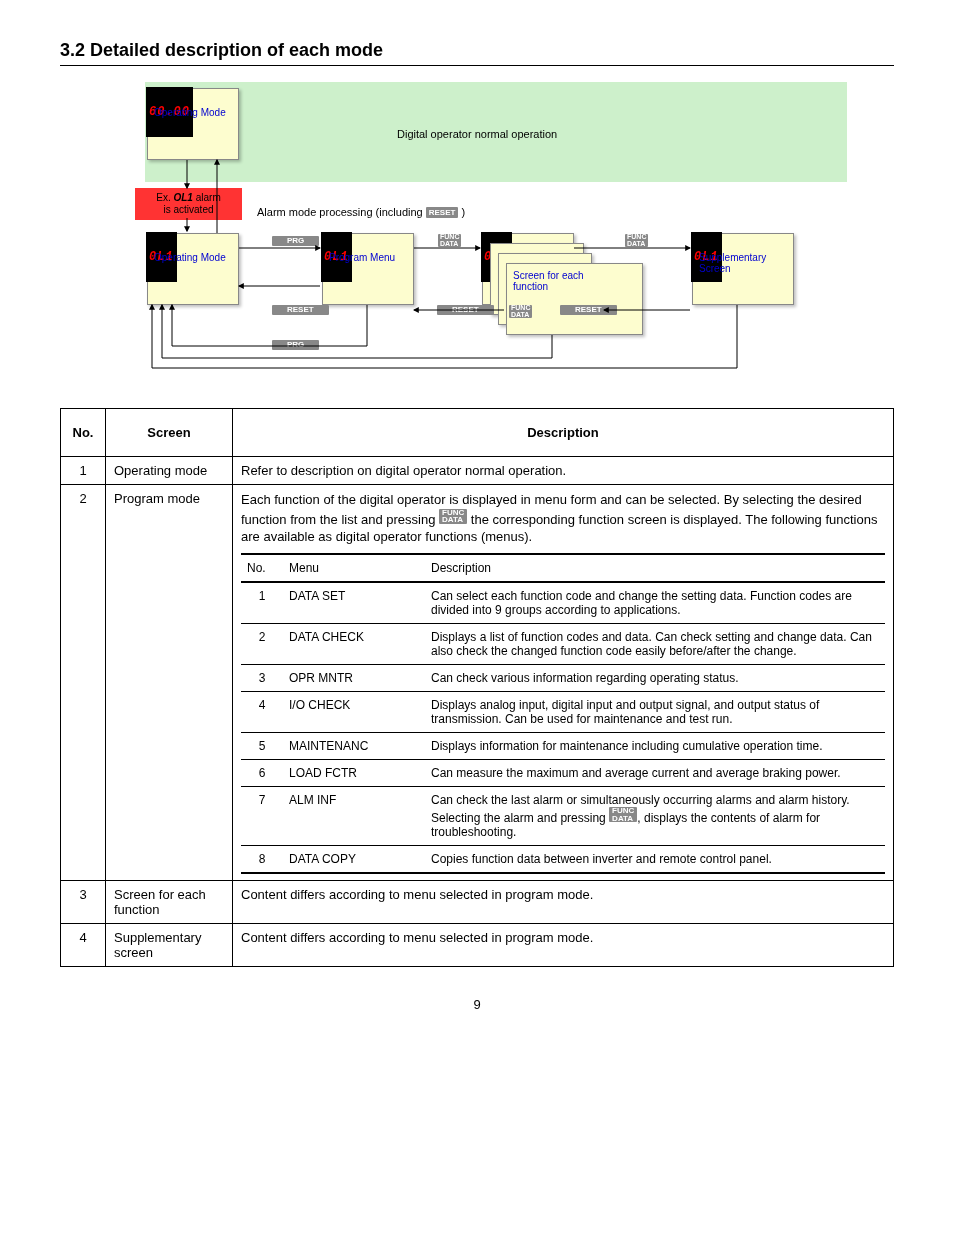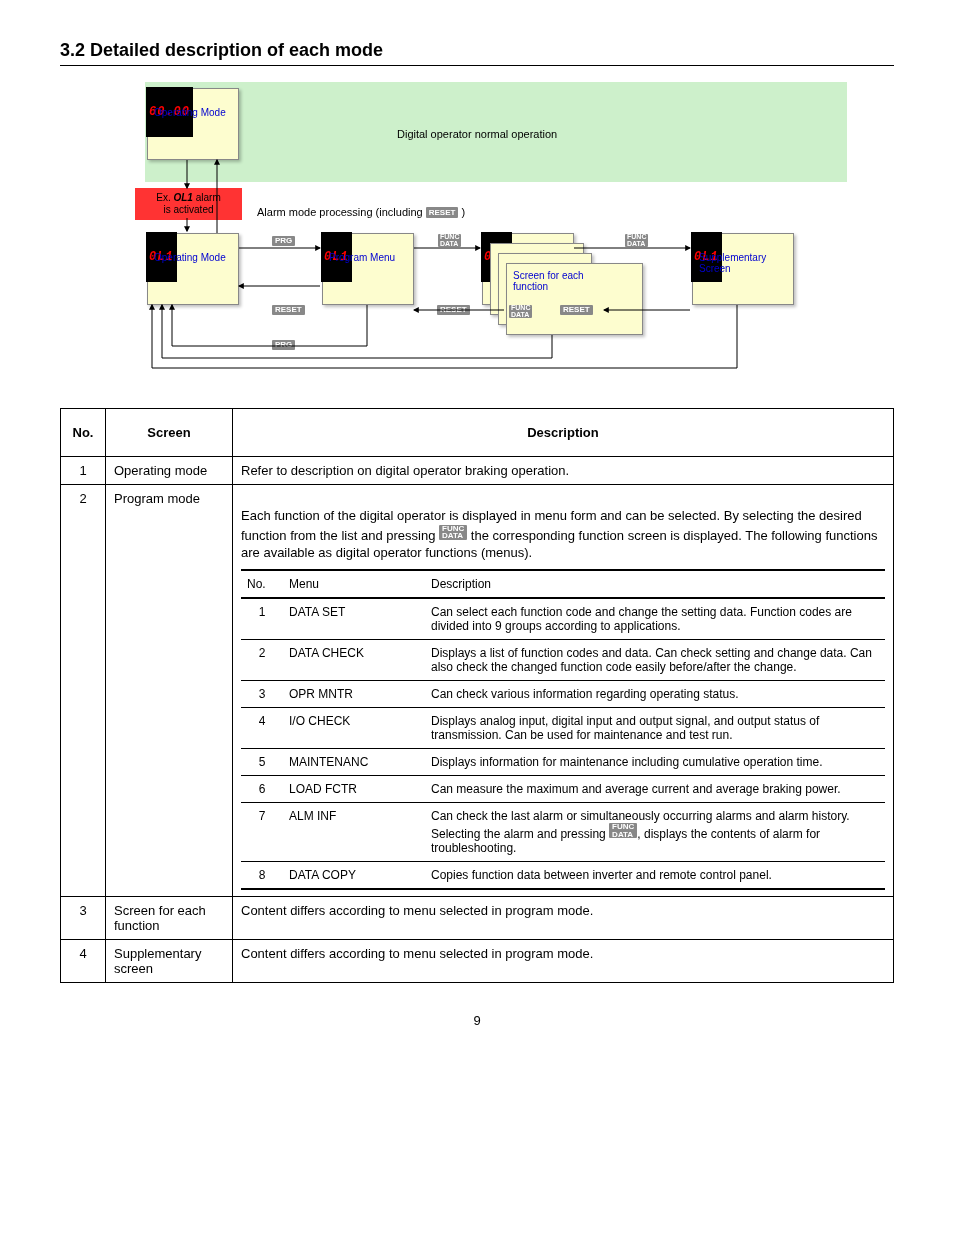--- a/index.html
+++ b/index.html
@@ -65,21 +65,21 @@
   .caption {
     position: absolute;
     font-size: 11px;
   }
   .btn {
     position: absolute;
     background: #888;
     color: #fff;
     font-size: 8px;
     font-weight: bold;
-    padding: 1px 3px;
+    padding: 1px 15px;
     border-radius: 1px;
     line-height: 1;
   }
   .btn.small { font-size: 7px; padding: 0px 2px; }
   
   svg.arrows {
     position: absolute;
     left: 0; top: 0; width: 100%; height: 100%;
     pointer-events: none;
   }
@@ -98,21 +98,21 @@
     font-size: 13px;
   }
   table.outer > thead > tr > th {
     background: #fff;
     text-align: center;
     padding: 16px 8px;
   }
   .col-no { width: 28px; text-align: center; }
   .col-screen { width: 110px; }
 
-  .desc-para { margin: 16px 0 8px 0; line-height: 1.35; }
+  .desc-para { margin: 0 0 8px 0; line-height: 1.35; }
 
   
   table.menu {
     width: 100%;
     border-collapse: collapse;
     margin-top: 6px;
   }
   table.menu th {
     border-top: 2px solid #000;
     border-bottom: 2px solid #000;
@@ -242,21 +242,21 @@
     <tr>
       <th class="col-no">No.</th>
       <th class="col-screen">Screen</th>
       <th>Description</th>
     </tr>
   </thead>
   <tbody>
     <tr>
       <td class="col-no">1</td>
       <td>Operating mode</td>
-      <td>Refer to description on digital operator braking operation.</td>
+      <td>Refer to description on digital operator normal operation.</td>
     </tr>
 
     <tr>
       <td class="col-no">2</td>
       <td>Program mode</td>
       <td>
         <p class="desc-para">
           <span>Each function of the digital operator is displayed in menu form and can be selected.  By selecting the desired function from the list and pressing </span>
           <span class="key-inline" style="line-height:0.95;">FUNC<br>DATA</span>
           <span>  the corresponding function screen is displayed.  The following functions are available as digital operator functions (menus).</span>

